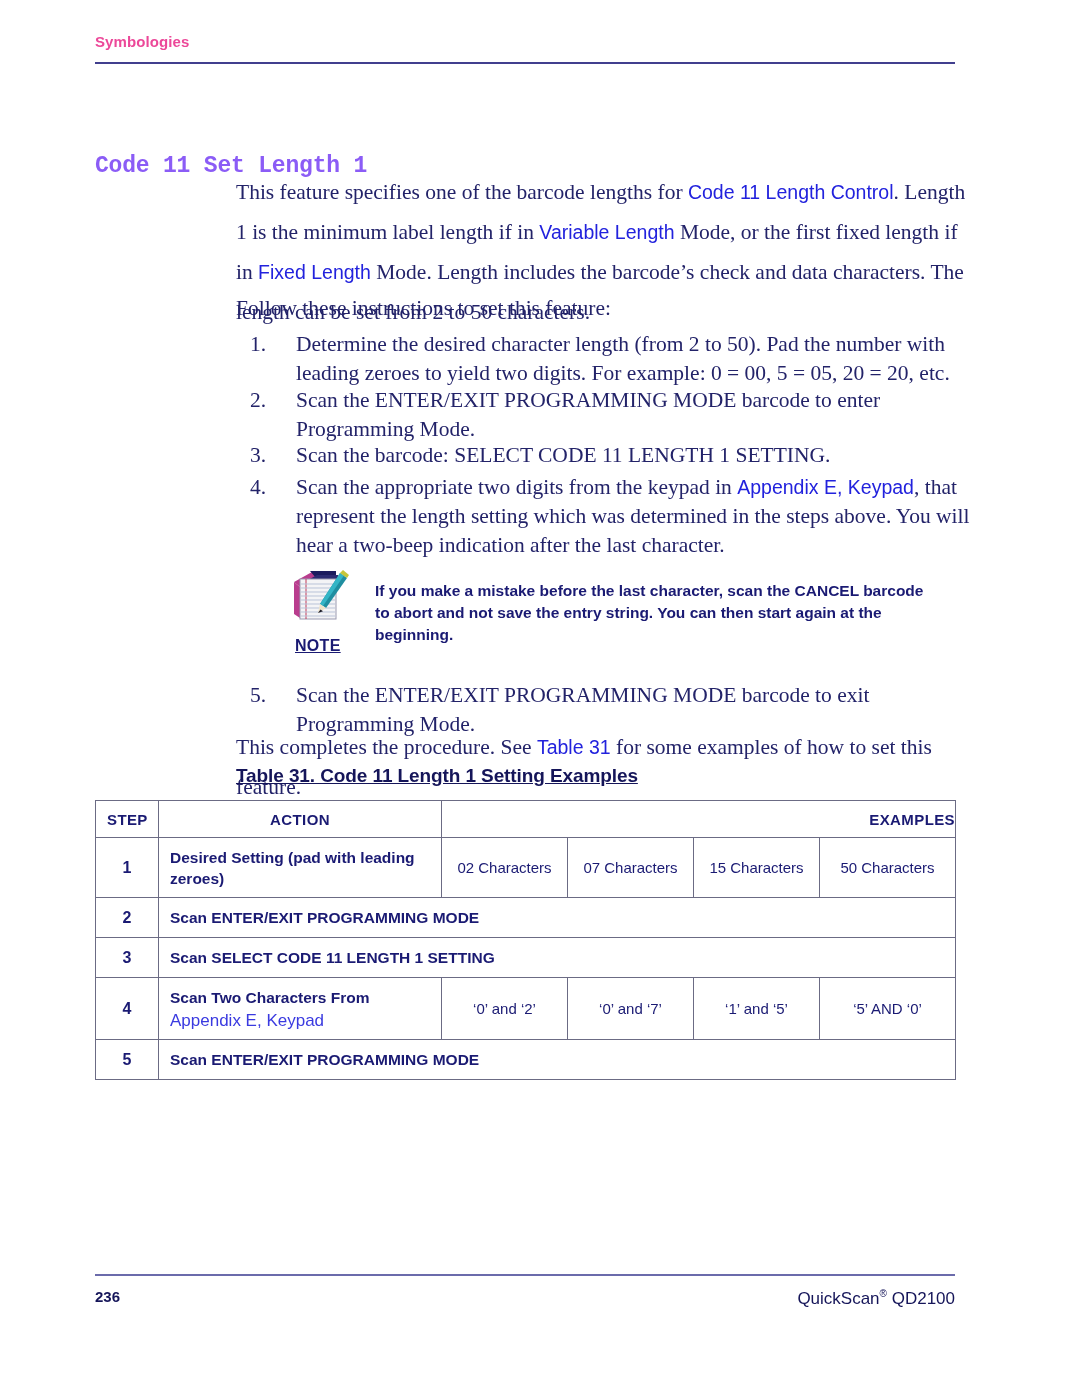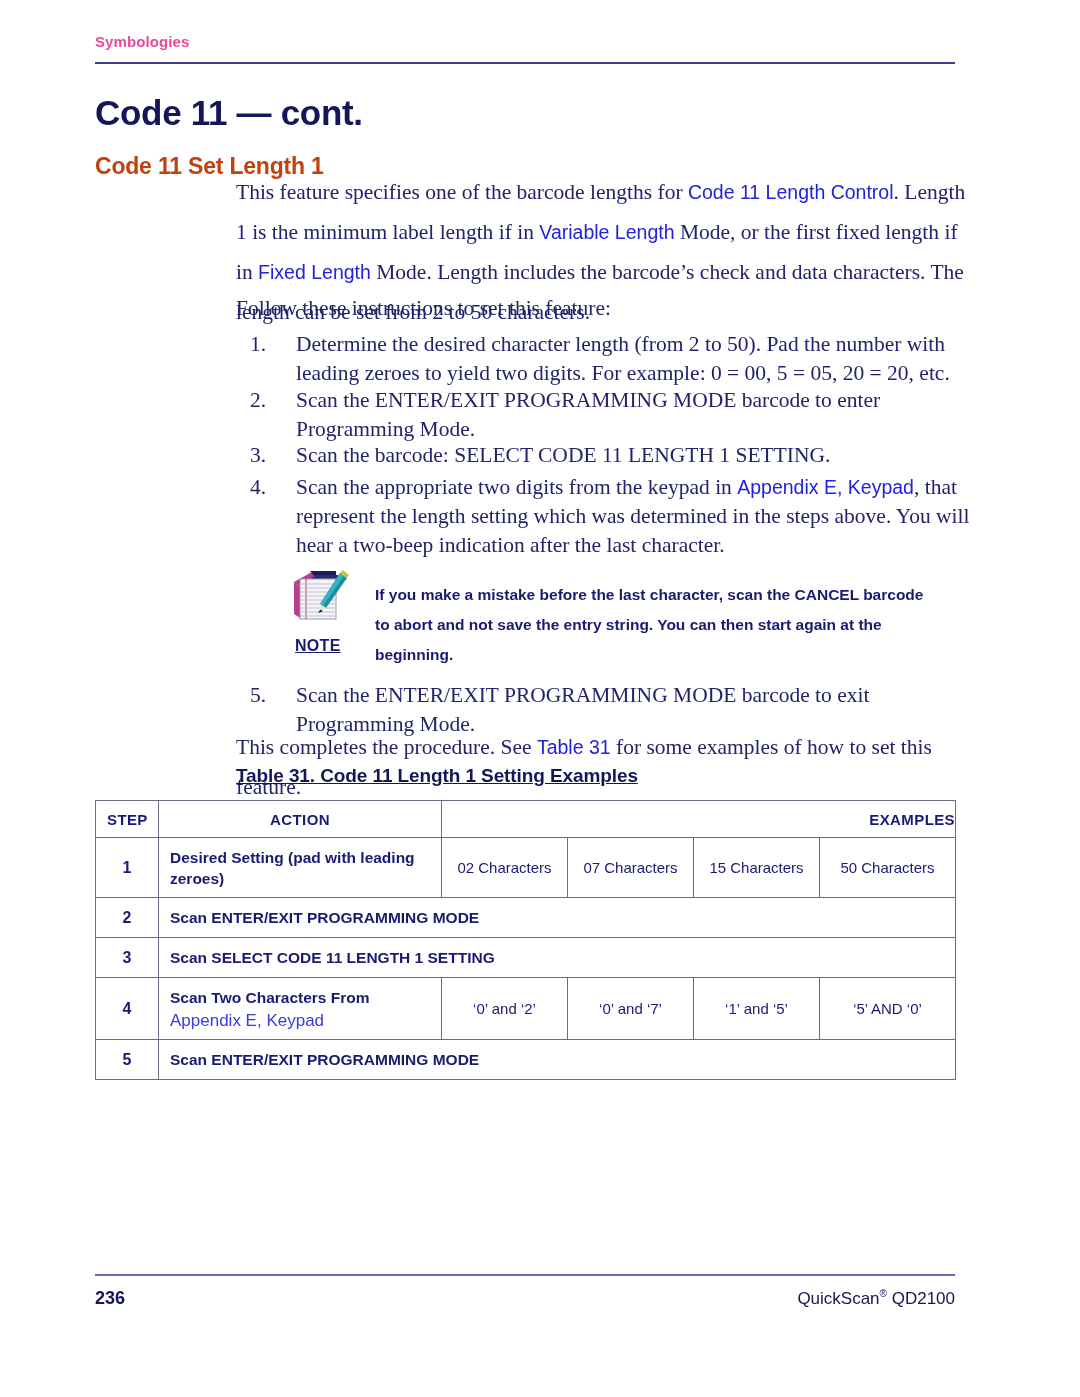--- a/index.html
+++ b/index.html
@@ -50,24 +50,24 @@
     font-family: "Liberation Sans", sans-serif;
     font-size: 35px;
     font-weight: bold;
     color: #151559;
     letter-spacing: -0.3px;
   }
   .section-title {
     position: absolute;
     left: 95px;
     top: 134px;
-    font-family: Liberation Sans, sans-serif;
+    font-family: Liberation Mono, monospace;
     font-size: 23px;
     font-weight: bold;
-    color: #c2410c;
+    color: #8b5cf6;
     letter-spacing: -0.2px;
   }
 
   
   .body-block {
     position: absolute;
     left: 236px;
     width: 730px;
     font-family: "Liberation Serif", serif;
     font-size: 21.5px;
@@ -122,21 +122,21 @@
     text-decoration: underline;
   }
   .note-text {
     position: absolute;
     left: 375px;
     top: 580px;
     width: 560px;
     font-family: "Liberation Sans", sans-serif;
     font-size: 15.5px;
     font-weight: bold;
-    line-height: 30px;
+    line-height: 22px;
     color: #1a1a73;
   }
 
   
   .table-caption {
     position: absolute;
     left: 236px;
     top: 765px;
     font-family: "Liberation Sans", sans-serif;
     font-size: 19px;
@@ -220,21 +220,21 @@
     top: 1274px;
     width: 860px;
     height: 2px;
     background: #6b6bab;
   }
   .footer-page {
     position: absolute;
     left: 95px;
     top: 1288px;
     font-family: "Liberation Sans", sans-serif;
-    font-size: 18px;
+    font-size: 15px;
     font-weight: bold;
     color: #151559;
   }
   .footer-product {
     position: absolute;
     right: 125px;
     top: 1288px;
     font-family: "Liberation Sans", sans-serif;
     font-size: 17px;
     font-weight: normal;
@@ -247,21 +247,20 @@
   }
 </style>
 </head>
 <body>
 
 <div class="page">
 
   <div class="running-header">Symbologies</div>
   <div class="header-rule"></div>
 
-  <h1 class="chapter-title">Code 11 — cont.</h1>
   <h2 class="section-title">Code 11 Set Length 1</h2>
 
   <div class="body-block" style="top:172px;">
     <span>This feature specifies one of the barcode lengths for </span><span class="lnk">Code 11 Length Control</span><span>. Length 1 is the minimum label length if in </span><span class="lnk">Variable Length</span><span> Mode, or the first fixed length if in </span><span class="lnk">Fixed Length</span><span> Mode. Length includes the barcode’s check and data characters. The length can be set from 2 to 50 characters.</span>
   </div>
 
   <div class="body-block" style="top:288px;">Follow these instructions to set this feature:</div>
 
   <div class="num-item" style="left:250px; top:330px; width:716px;">
     <span class="marker">1.</span>

